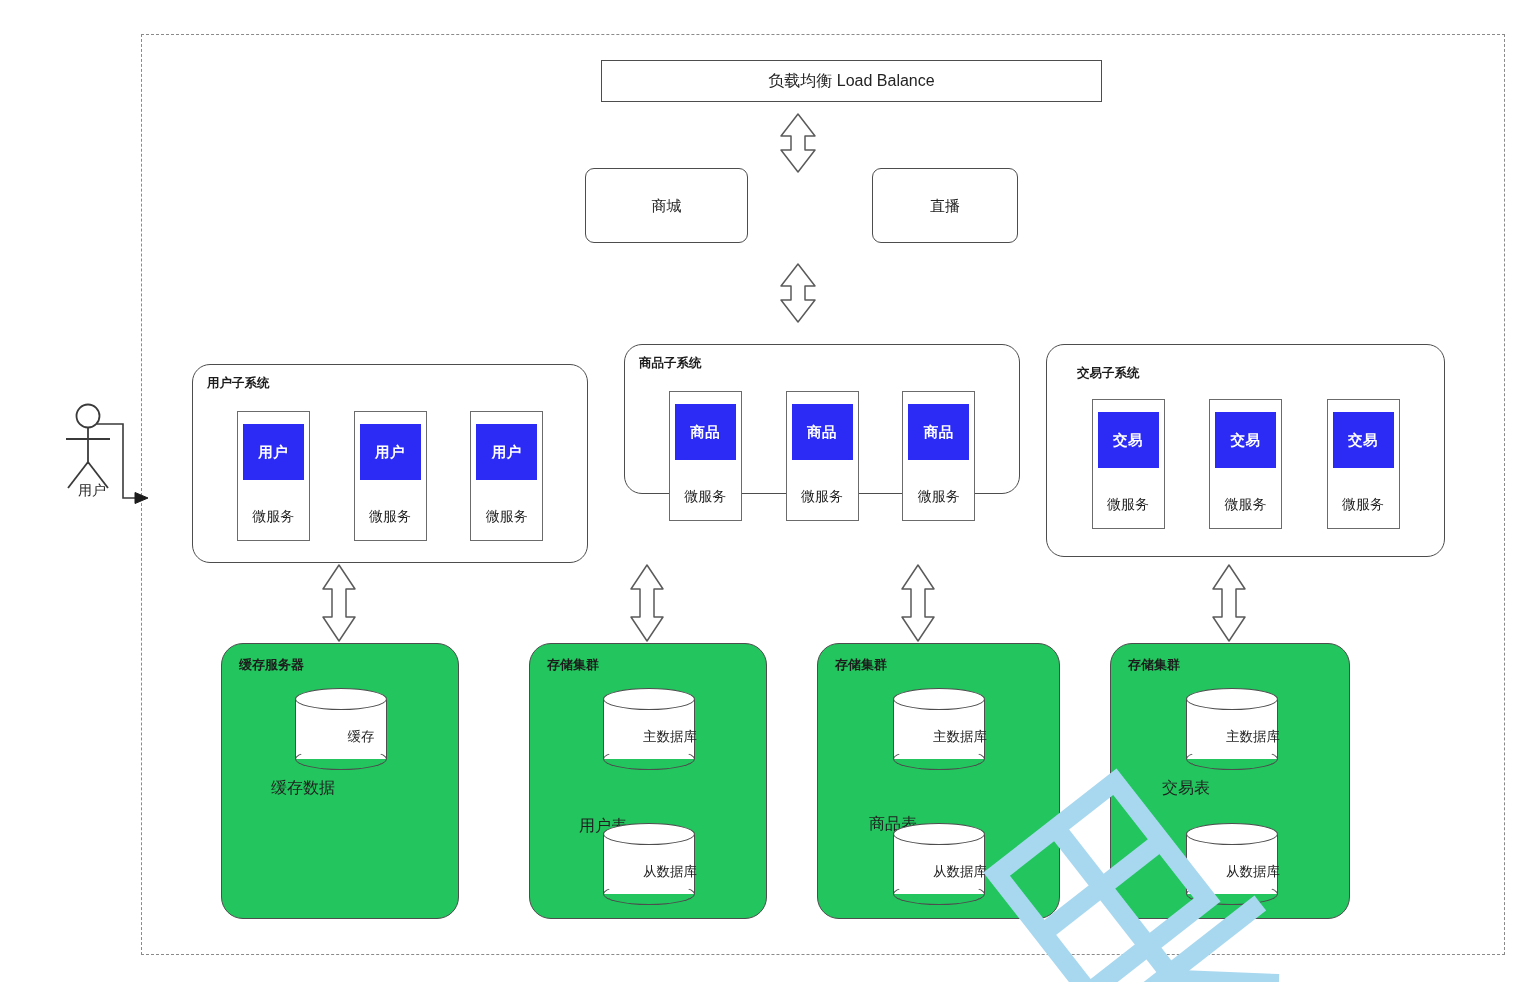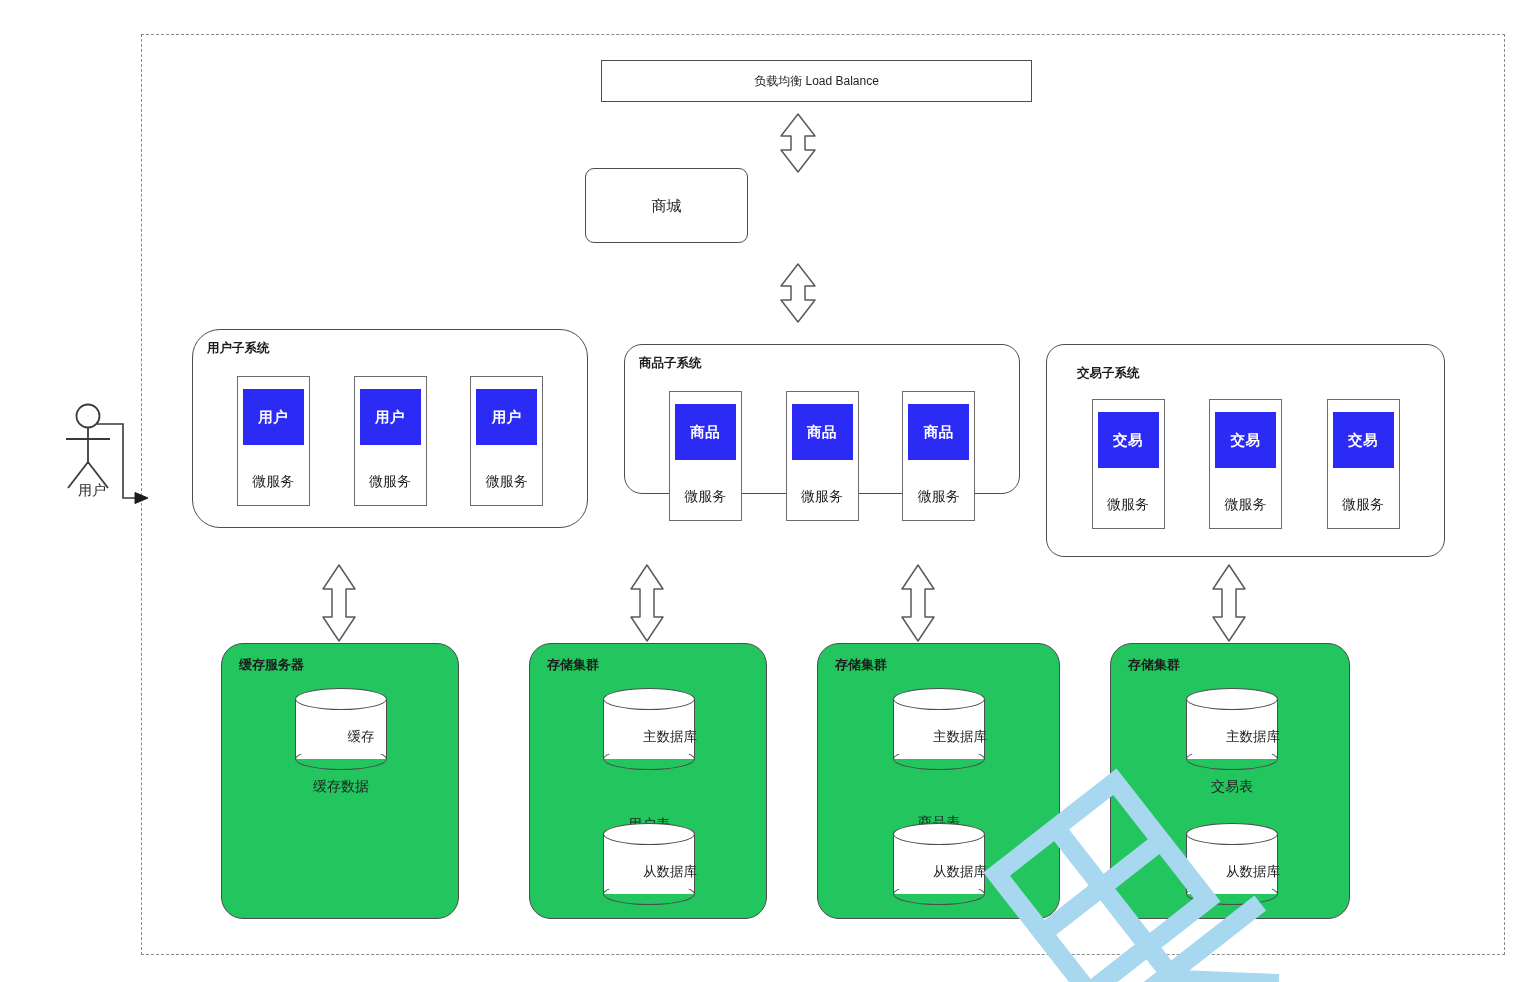--- a/index.html
+++ b/index.html
@@ -35,22 +35,22 @@
     justify-content: center;
     font-size: 15px;
     color: #232323;
     line-height: 1.2;
     white-space: nowrap;
   }
   .node.rounded { border-radius: 9px; }
 
   .lb {
     left: 601px; top: 60px;
-    width: 431px; height: 42px;
-    font-size: 12px;
+    width: 501px; height: 42px;
+    font-size: 16px;
     border-radius: 0;
   }
   .app-mall { left: 585px; top: 168px; width: 163px; height: 75px; }
   .app-live { left: 872px; top: 168px; width: 146px; height: 75px; }
 
   
   .subsys {
     position: absolute;
     border: 1.3px solid #4d4d4d;
     border-radius: 18px;
@@ -90,21 +90,21 @@
     color: #ffffff;
     font-size: 14.5px;
     font-weight: 600;
     letter-spacing: .5px;
   }
   .svc-label {
     font-size: 14px;
     color: #1f1f1f;
   }
 
-  #subsys-user    { left: 192px; top: 329px; width: 396px; height: 199px; border-radius: 28px; }
+  #subsys-user    { left: 192px; top: 364px; width: 396px; height: 199px; }
   #subsys-product { left: 624px; top: 344px; width: 396px; height: 150px; }
   #subsys-trade   { left: 1046px; top: 344px; width: 399px; height: 213px; }
   #subsys-trade .svc-row { top: 54px; }
   #subsys-trade .subsys-title { left: 30px; top: 20px; }
 
   
   .store {
     position: absolute;
     border: 1.3px solid #4d4d4d;
     border-radius: 22px;
@@ -151,22 +151,22 @@
     left: 0; top: 40px;
     width: 92px;
     text-align: center;
     font-size: 13.5px;
     color: #1f1f1f;
     white-space: nowrap;
     padding-left: 40px;
   }
   .under-label {
     position: absolute;
-    text-align: center;
-    font-size: 14px;
+    text-align: left;
+    font-size: 16px;
     color: #1f1f1f;
     white-space: nowrap;
     width: 140px;
   }
 
   
   .dbl-arrow { position: absolute; }
   .dbl-arrow svg { display: block; }
 
   
@@ -220,20 +220,23 @@
   </div>
 
   <div class="dbl-arrow" style="left:775px; top:112px;">
     <svg width="46" height="62" viewBox="0 0 46 62">
       <path d="M23 2 L40 24 L30 24 L30 38 L40 38 L23 60 L6 38 L16 38 L16 24 L6 24 Z" fill="#ffffff" stroke="#5a5a5a" stroke-width="1.5" stroke-linejoin="round"></path>
     </svg>
   </div>
 
   <div class="node rounded app-mall">
     <span>商城</span>
+  </div>
+  <div class="node rounded app-live">
+    <span>直播</span>
   </div>
 
   <div class="dbl-arrow" style="left:775px; top:262px;">
     <svg width="46" height="62" viewBox="0 0 46 62">
       <path d="M23 2 L40 24 L30 24 L30 38 L40 38 L23 60 L6 38 L16 38 L16 24 L6 24 Z" fill="#ffffff" stroke="#5a5a5a" stroke-width="1.5" stroke-linejoin="round"></path>
     </svg>
   </div>
 
   <div class="subsys" id="subsys-user">
     <div class="subsys-title">用户子系统</div>

